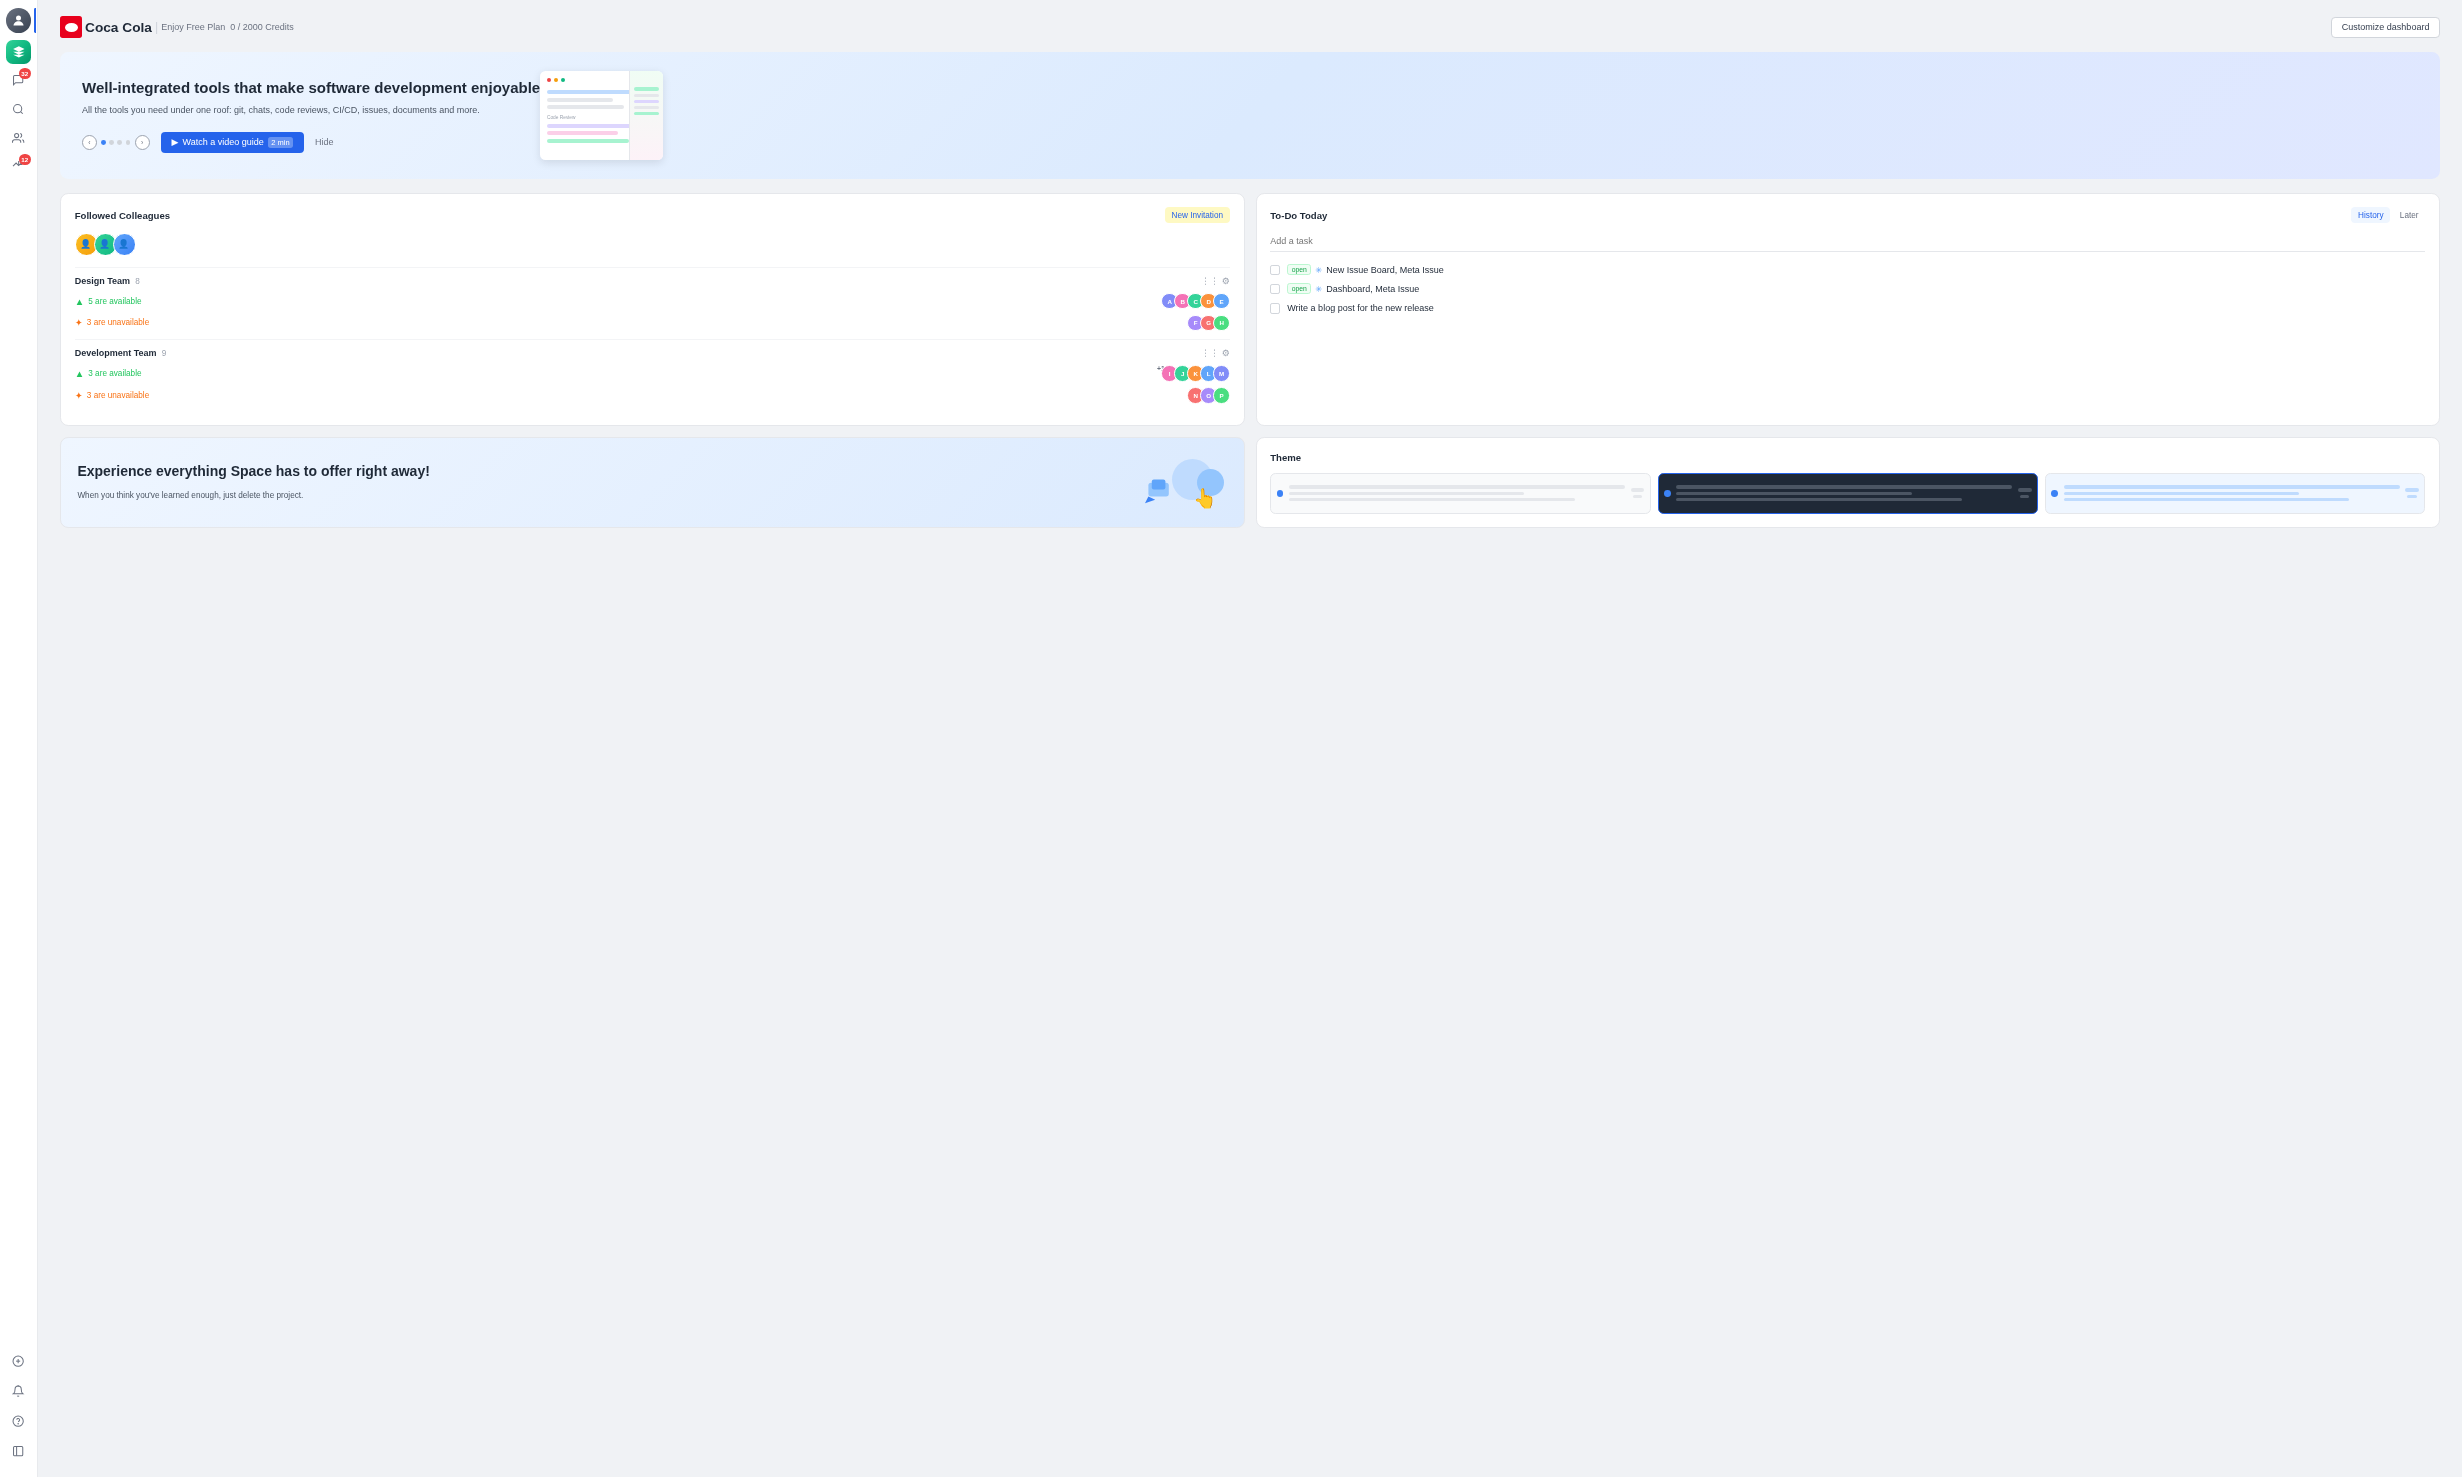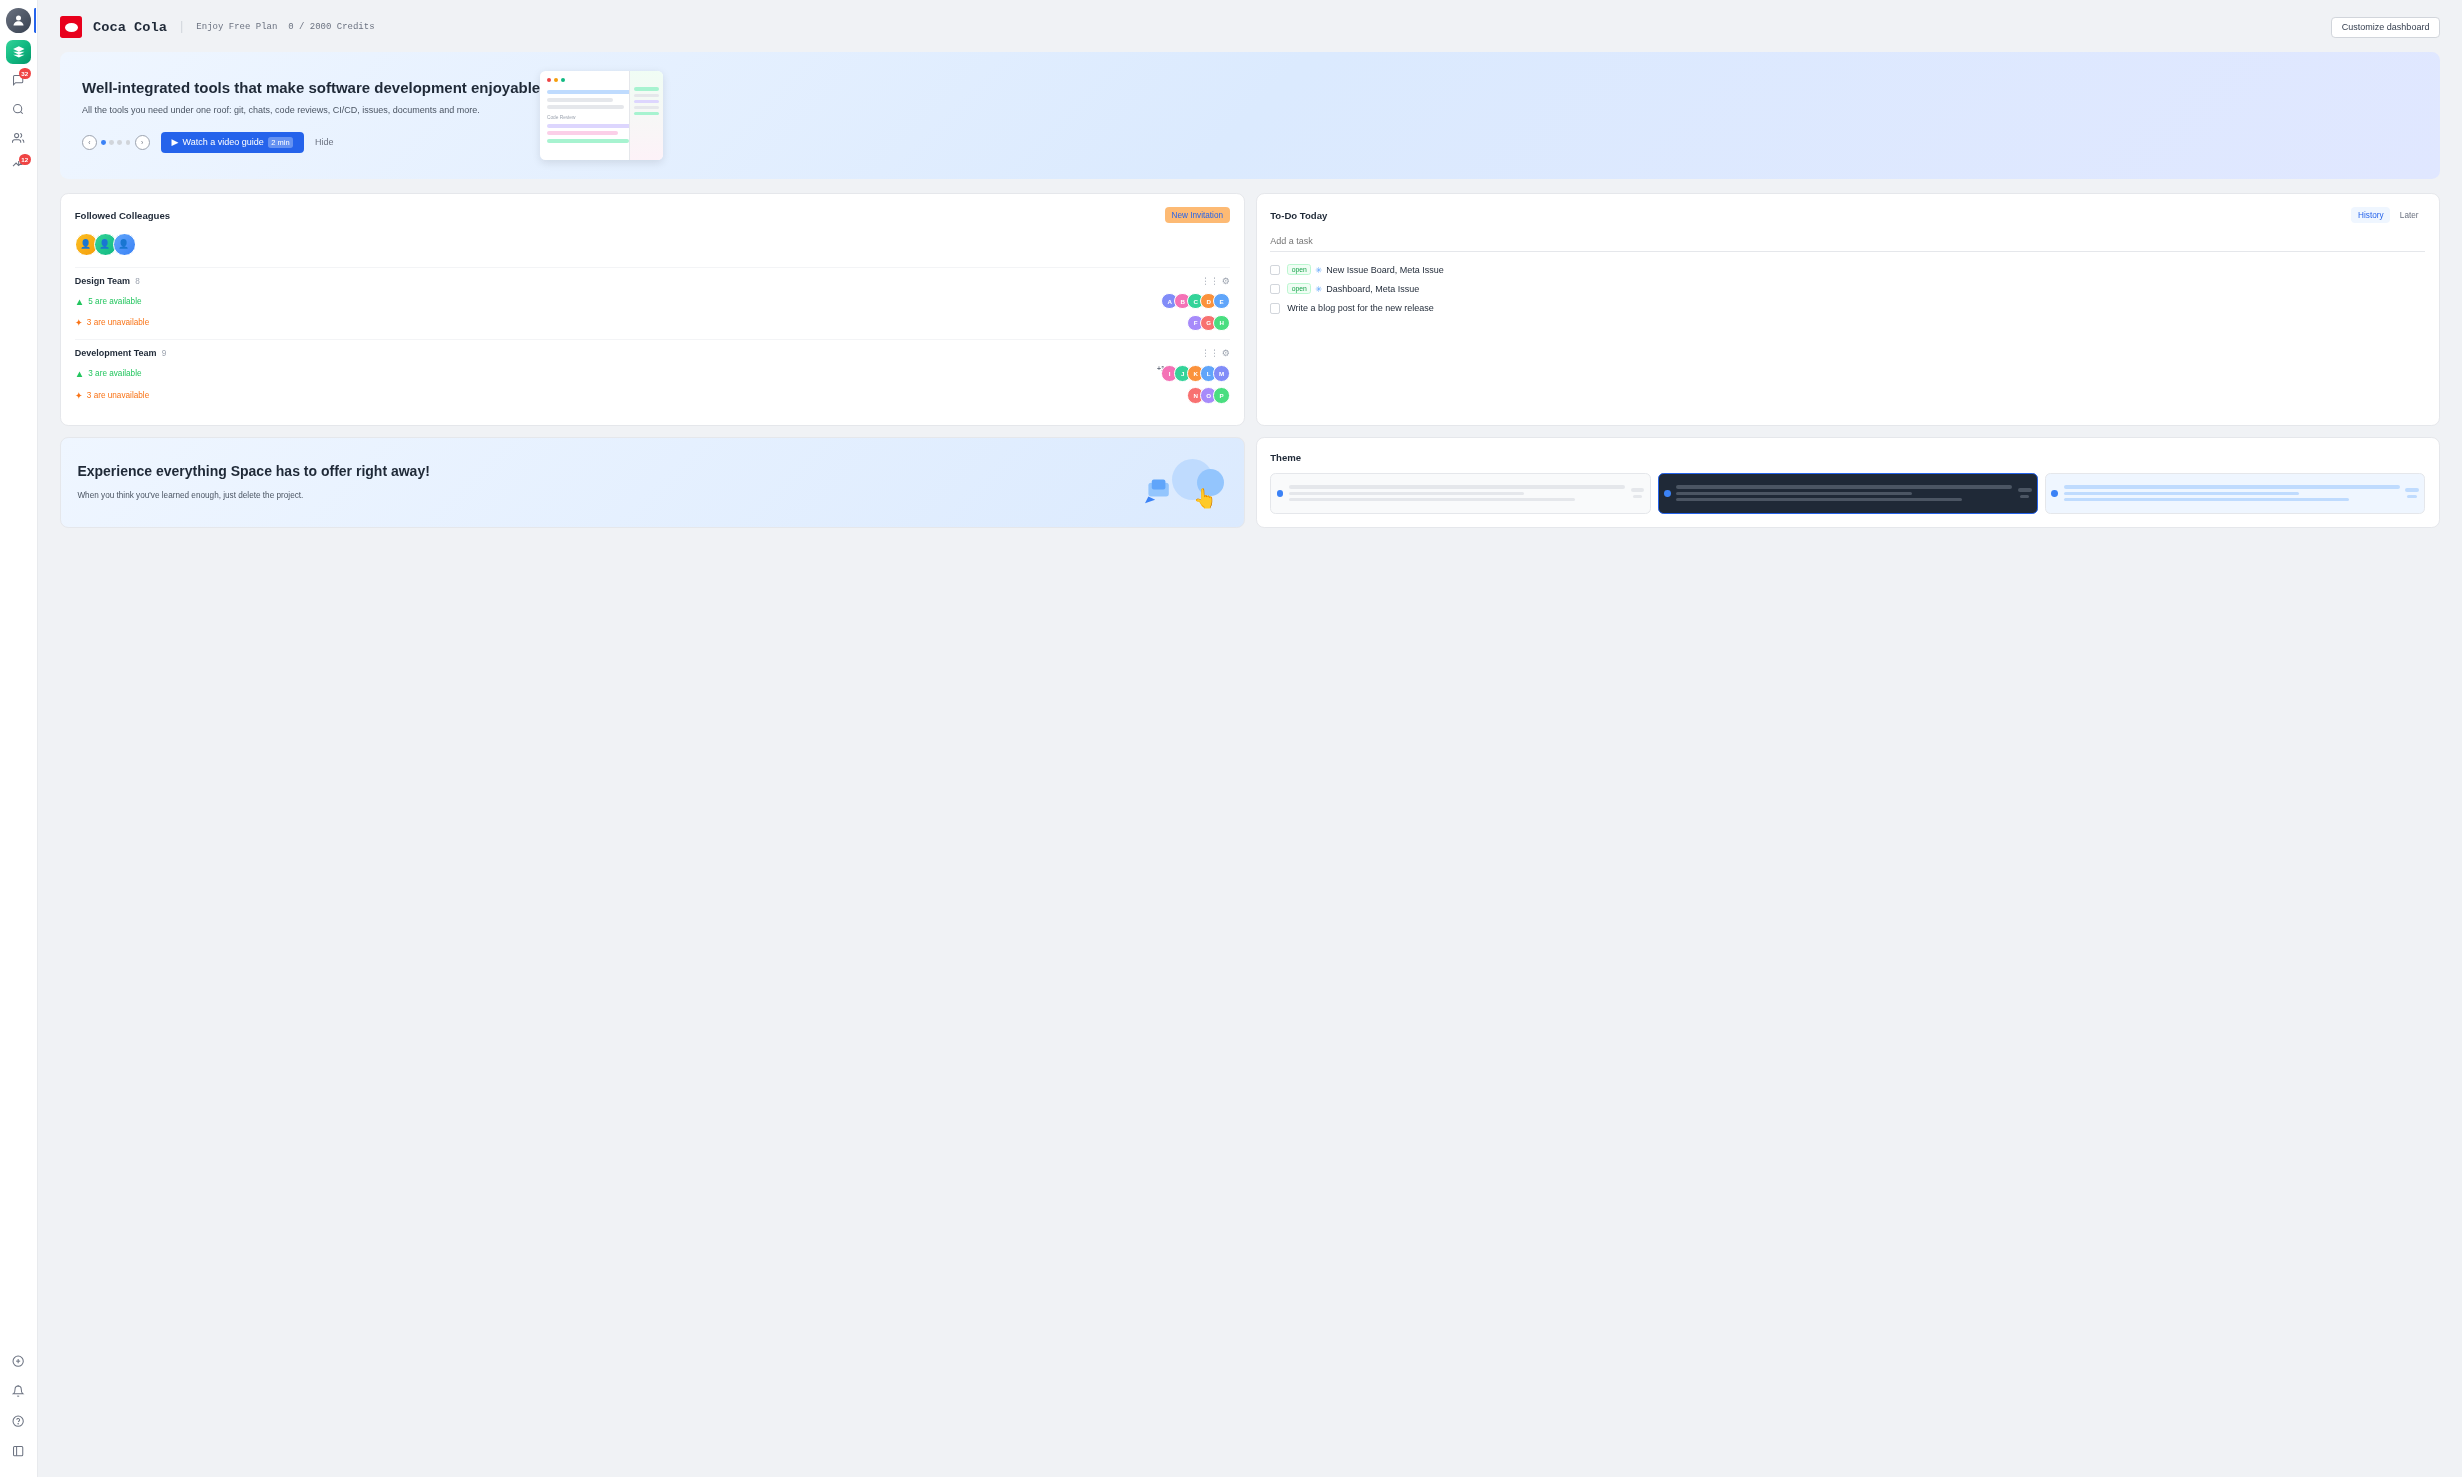--- a/index.html
+++ b/index.html
@@ -113,22 +113,21 @@
     
     .header {
       display: flex;
       align-items: center;
       justify-content: space-between;
       margin-bottom: 13.7px;
     }
     .header-left {
       display: flex;
       align-items: center;
-      gap: 11px;
-      font-family: Liberation Mono, monospace;
+      gap: 3px;
     }
     .coca-cola-logo {
       width: 22px;
       height: 22px;
       background: #e8001c;
       border-radius: 2.7px;
       display: flex;
       align-items: center;
       justify-content: center;
       color: white;
@@ -319,21 +318,21 @@
       align-items: center;
       justify-content: space-between;
       margin-bottom: 9.6px;
     }
     .card-title {
       font-size: 9.6px;
       font-weight: 600;
       color: #1f2937;
     }
     .new-invitation-btn {
-      background: #fdba74;
+      background: #fef9c3;
       color: #2563eb;
       border: none;
       border-radius: 4.1px;
       padding: 3.4px 6.8px;
       font-size: 8.2px;
       cursor: pointer;
       font-weight: 500;
     }
 
     

